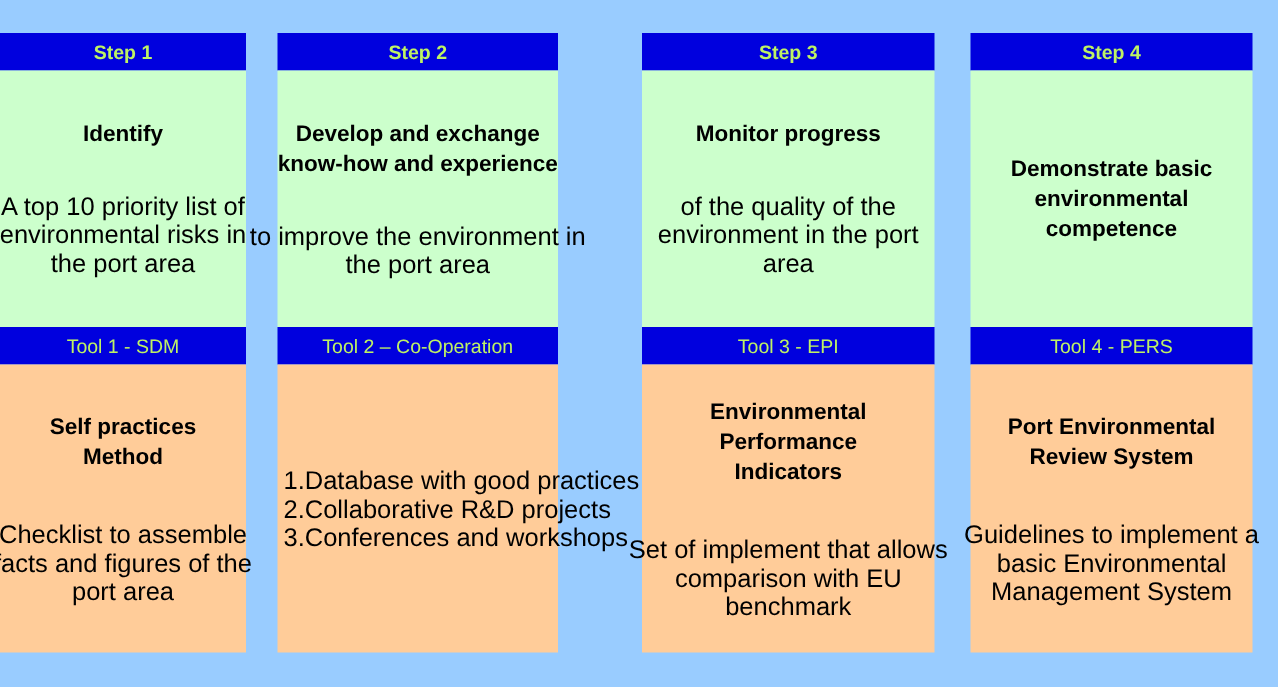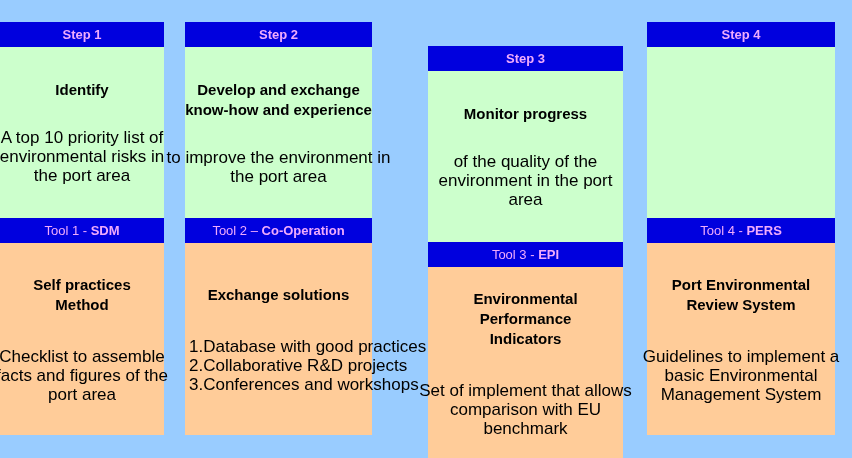--- a/index.html
+++ b/index.html
@@ -17,36 +17,36 @@
   }
   .column {
     position: absolute;
     top: 22px;
     height: 413px;
     display: flex;
     flex-direction: column;
   }
   .col-0 { left: 0px;   width: 164px; }
   .col-1 { left: 185px; width: 187px; }
-  .col-2 { left: 428px; width: 195px; margin-top: 24px; }
+  .col-2 { left: 428px; width: 195px; }
   .col-3 { left: 647px; width: 188px; }
 
   .step-header, .tool-header {
     flex: 0 0 25px;
     height: 25px;
     background: #0000DE;
-    color: #f0abfc;
+    color: #bef264;
     font-size: 13px;
     display: flex;
     align-items: center;
     justify-content: center;
     white-space: pre;
   }
   .step-header { font-weight: bold; }
-  .tool-header b { font-weight: bold; }
+  .tool-header b { font-weight: normal; }
 
   .panel {
     display: flex;
     flex-direction: column;
     align-items: center;
     justify-content: center;
     text-align: center;
   }
   .panel.green {
     flex: 0 0 171px;
@@ -110,23 +110,20 @@
         <div>Develop and exchange</div>
         <div>know-how and experience</div>
       </div>
     <div class="body" data-bind-lines="columns.1.green.body_lines">
         <div>to improve the environment in</div>
         <div>the port area</div>
       </div>
   </div>
   <div class="tool-header"><span data-bind="columns.1.tool_prefix">Tool 2 – </span><b data-bind="columns.1.tool_name">Co-Operation</b></div>
   <div class="panel orange">
-    <div class="title" data-bind-lines="columns.1.orange.title_lines">
-        <div>Exchange solutions</div>
-      </div>
     <div class="body left-list" data-bind-lines="columns.1.orange.body_lines">
         <div>1.Database with good practices</div>
         <div>2.Collaborative R&amp;D projects</div>
         <div>3.Conferences and workshops</div>
       </div>
   </div>
 </div>
 
 <div class="column col-2">
   <div class="step-header" data-bind="columns.2.step_label">Step 3</div>
@@ -151,20 +148,25 @@
         <div>Set of implement that allows</div>
         <div>comparison with EU</div>
         <div>benchmark</div>
       </div>
   </div>
 </div>
 
 <div class="column col-3">
   <div class="step-header" data-bind="columns.3.step_label">Step 4</div>
   <div class="panel green">
+    <div class="title" data-bind-lines="columns.3.green.title_lines">
+        <div>Demonstrate basic</div>
+        <div>environmental</div>
+        <div>competence</div>
+      </div>
   </div>
   <div class="tool-header"><span data-bind="columns.3.tool_prefix">Tool 4 - </span><b data-bind="columns.3.tool_name">PERS</b></div>
   <div class="panel orange">
     <div class="title" data-bind-lines="columns.3.orange.title_lines">
         <div>Port Environmental</div>
         <div>Review System</div>
       </div>
     <div class="body" data-bind-lines="columns.3.orange.body_lines">
         <div>Guidelines to implement a</div>
         <div>basic Environmental</div>

